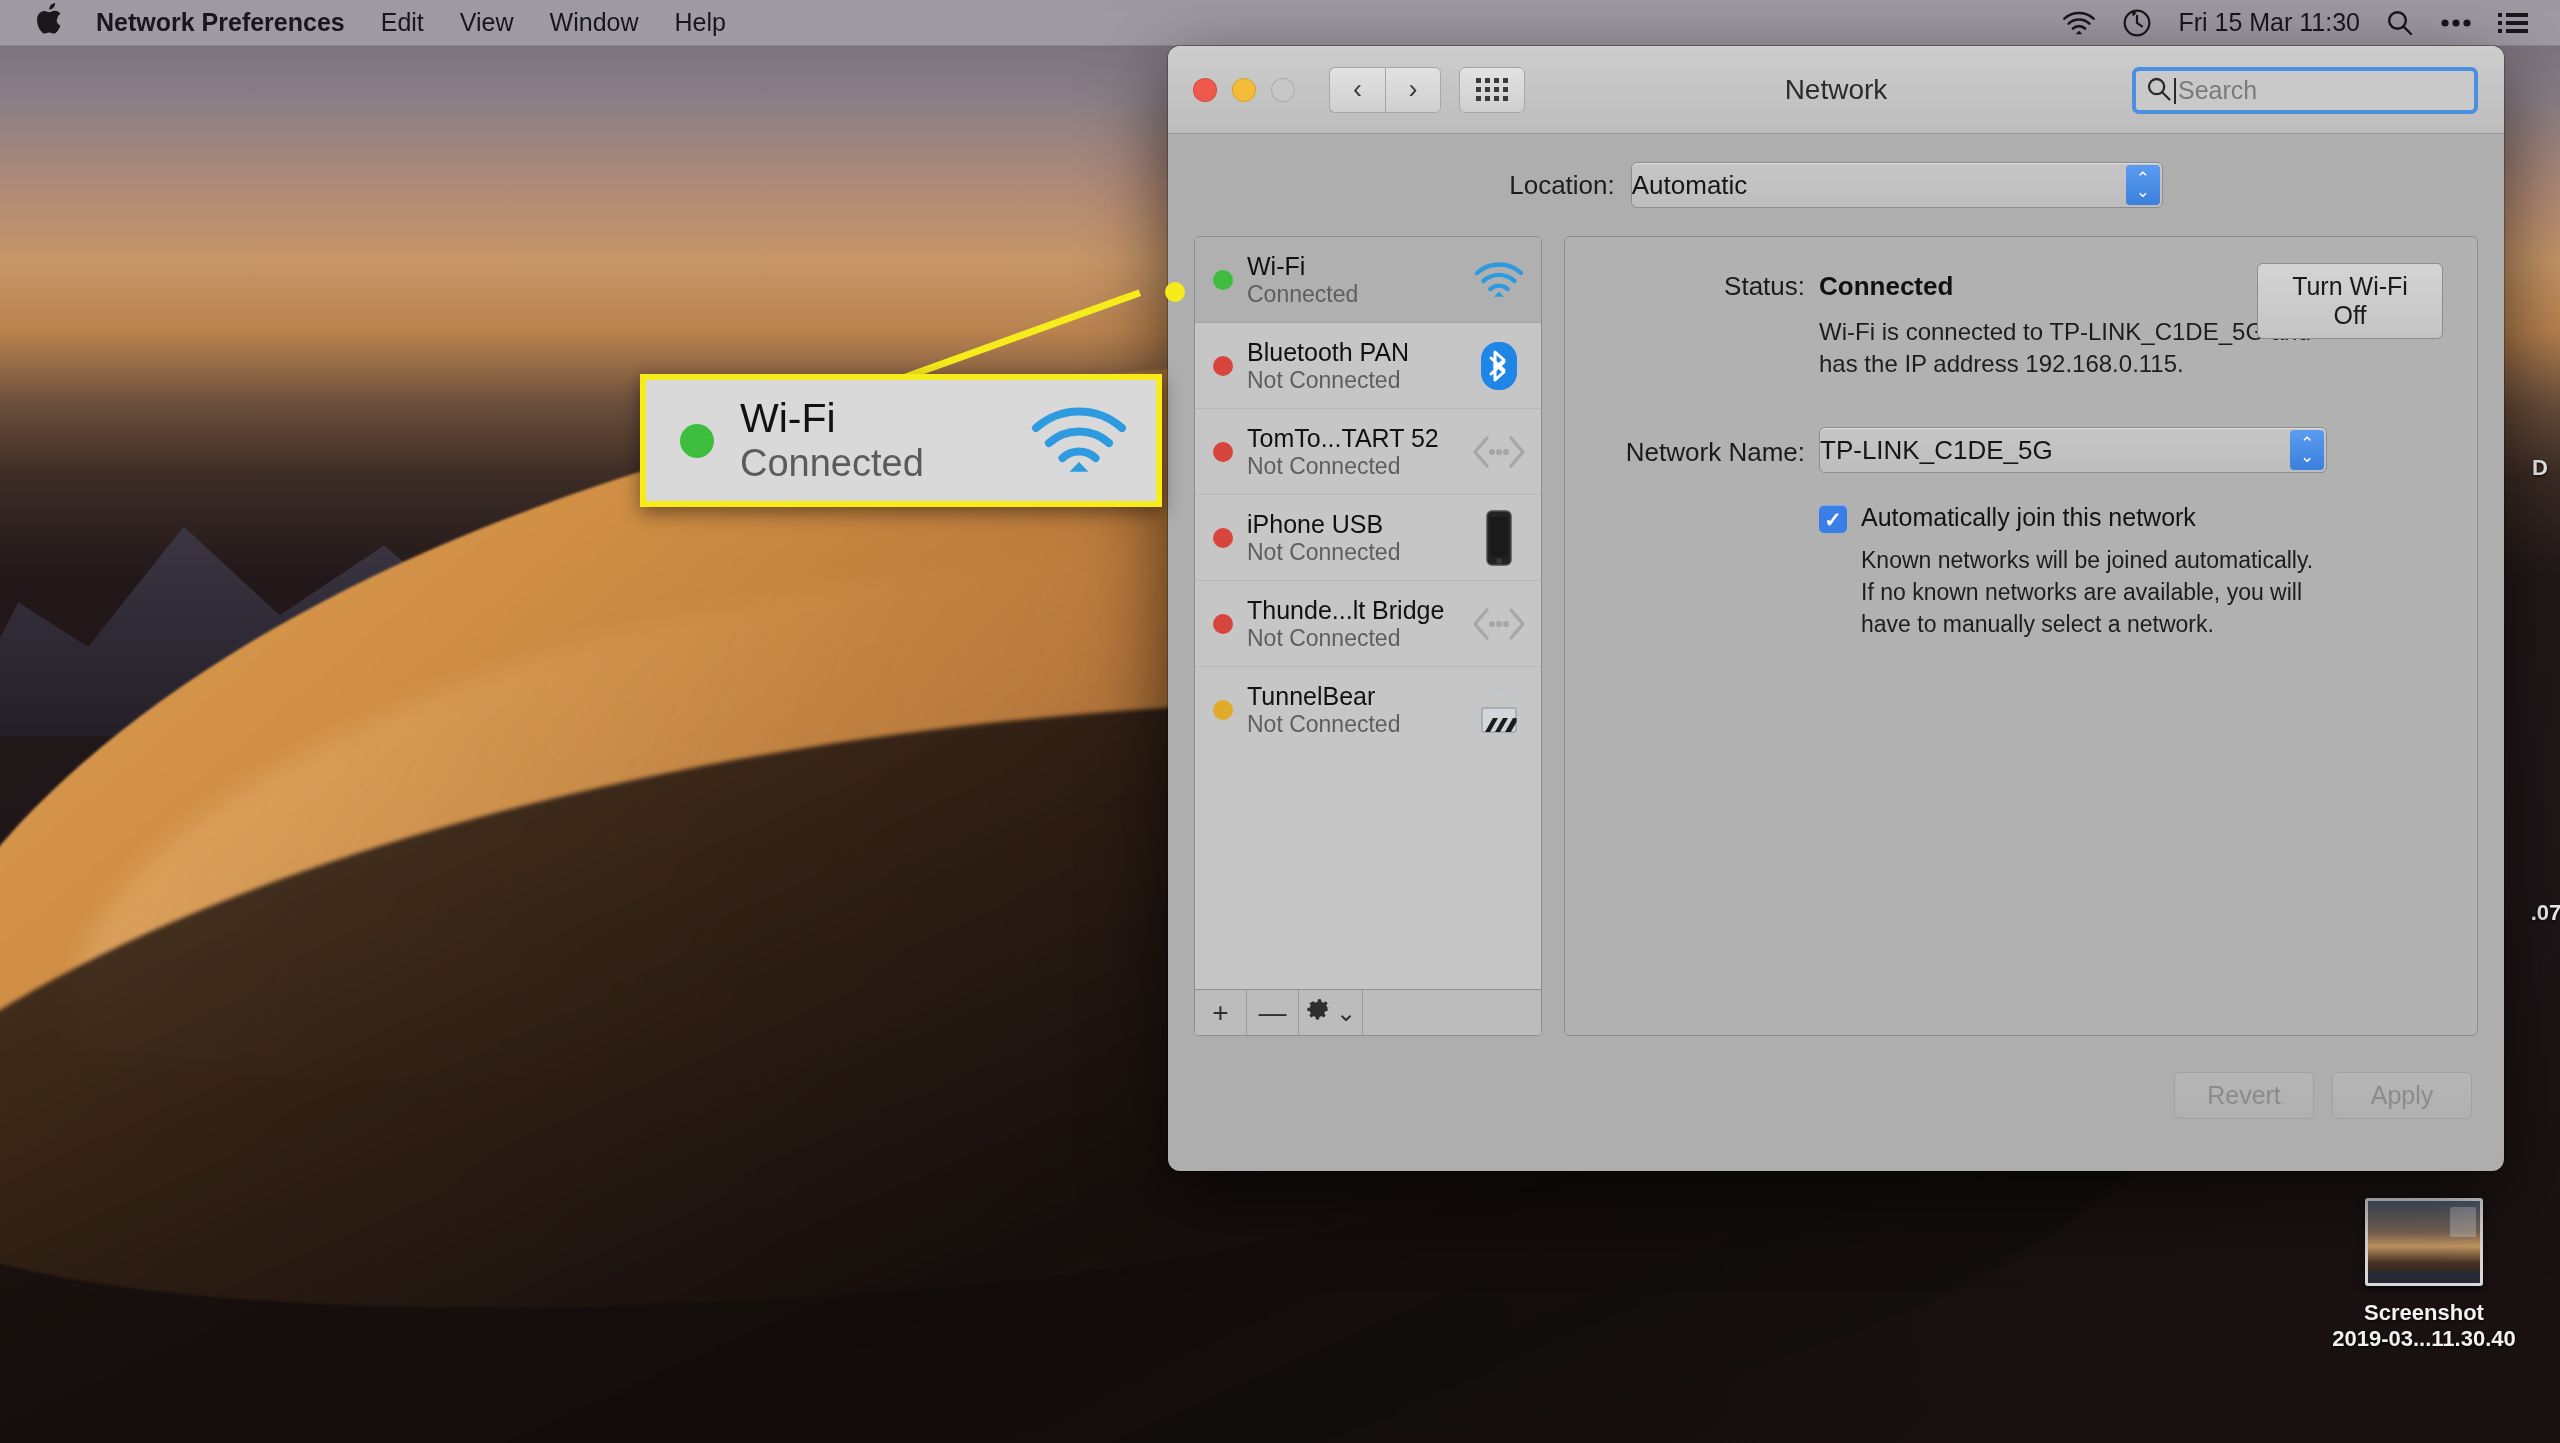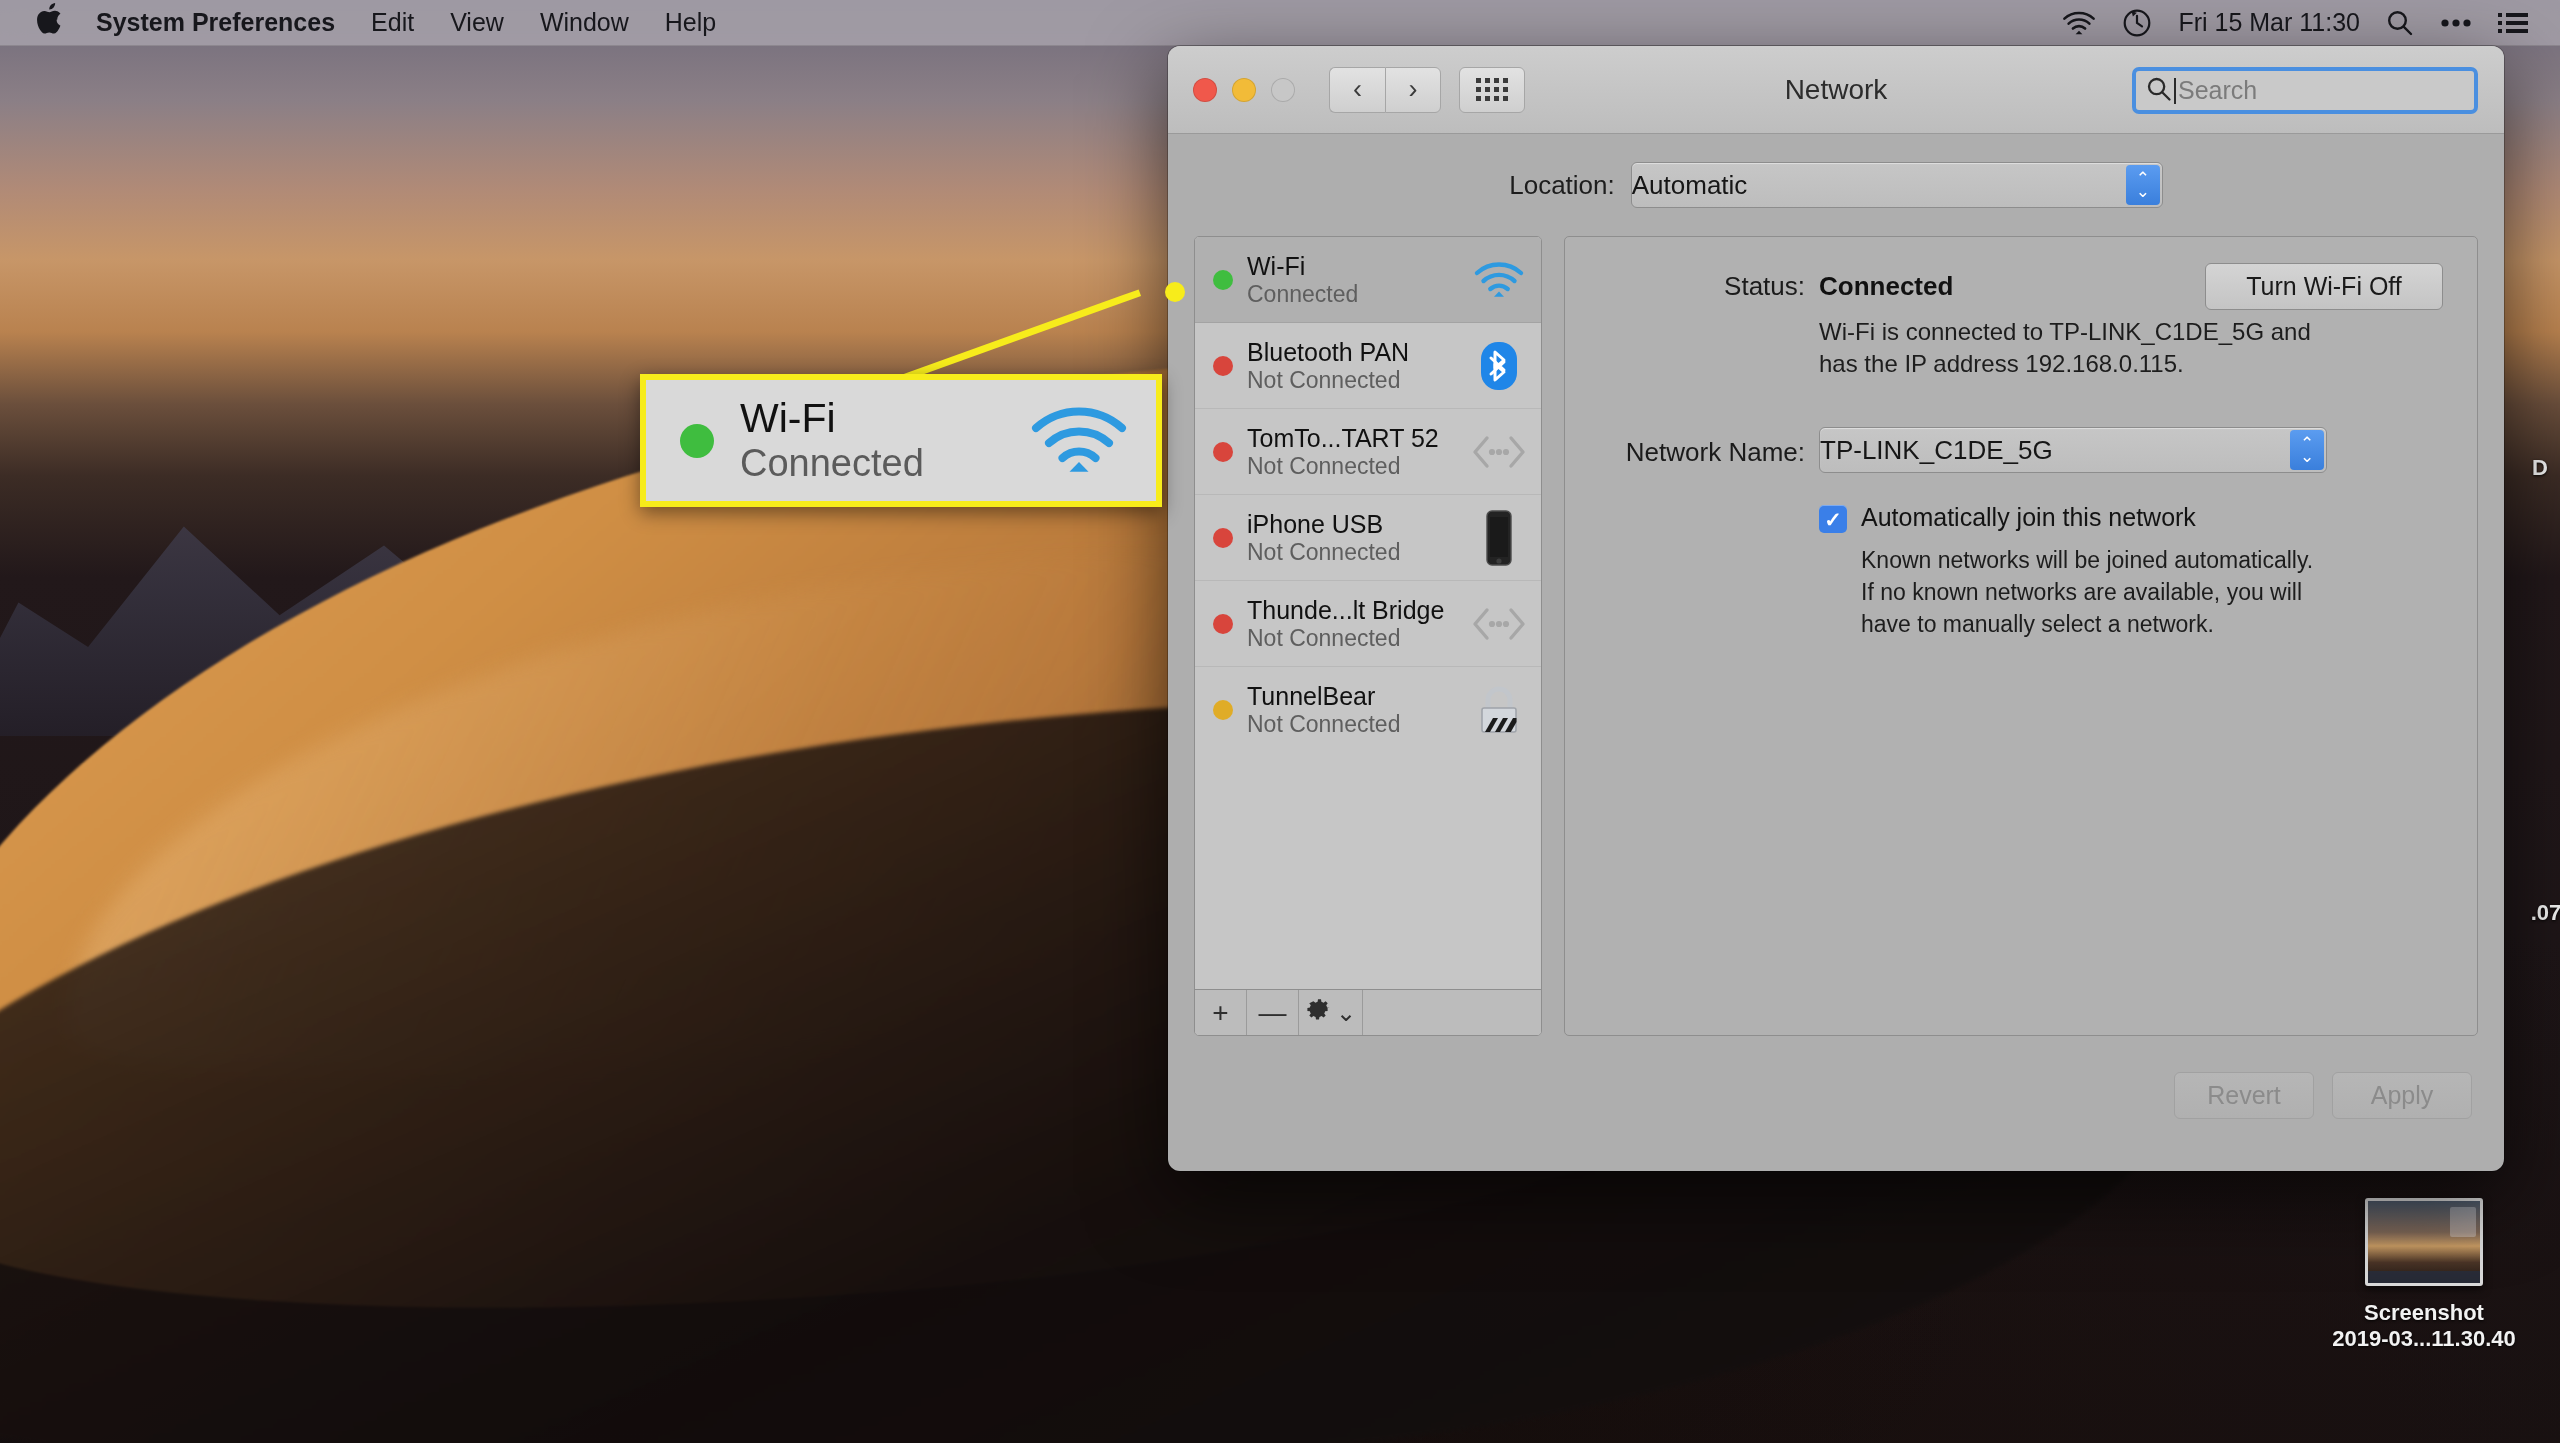--- a/index.html
+++ b/index.html
@@ -220,21 +220,21 @@
   .row { display: flex; align-items: flex-start; }
   .rlabel { width: 206px; text-align: right; font-size: 26px; color: #1b1b1b; padding-top: 4px; flex: none; }
   .status-val { font-size: 26px; font-weight: bold; color: #111; margin-left: 14px; padding-top: 4px; }
   .btn {
     background: linear-gradient(to bottom, #d4d4d4, #c4c4c4);
     border: 1px solid #8d8d8d; border-radius: 6px;
     font-size: 25px; color: #1a1a1a;
     padding: 8px 20px;
   }
   .btn.disabled { color: #8b8b8b; background: linear-gradient(to bottom,#b6b6b6,#b0b0b0); border-color: #a1a1a1; }
-  #turn-off-btn { position: absolute; right: 34px; top: 26px; width: 238px; text-align: center; }
+  #turn-off-btn { position: absolute; right: 34px; top: 26px; width: 186px; text-align: center; }
   .status-desc {
     margin-left: 220px; margin-top: 14px;
     font-size: 24px; color: #1d1d1d; line-height: 1.32; max-width: 510px;
   }
   .netname-row { margin-top: 48px; display: flex; align-items: center; }
   #netname-popup { width: 508px; margin-left: 14px; }
 
   .chk-row { display: flex; align-items: flex-start; margin-left: 220px; margin-top: 30px; }
   .chk {
     width: 28px; height: 28px; border-radius: 5px; flex: none;
@@ -320,21 +320,21 @@
     <div>Screenshot</div>
     <div>2019-03...11.30.40</div>
   </div>
 
   <div class="menubar">
     <div class="mb-apple">
       <svg width="26" height="31" viewBox="0 0 26 31">
           <path fill="#17171c" d="M21.3 16.4c0-3.7 3-5.5 3.2-5.6-1.7-2.6-4.4-2.9-5.4-3-2.3-.2-4.5 1.4-5.7 1.4-1.2 0-3-1.3-4.9-1.3-2.5 0-4.8 1.5-6.1 3.7C-.3 16.2 1.5 23 4 26.8c1.2 1.8 2.7 3.9 4.6 3.8 1.8-.1 2.5-1.2 4.7-1.2s2.8 1.2 4.7 1.1c1.9 0 3.2-1.8 4.4-3.7 1.4-2.1 1.9-4.2 2-4.3-.1 0-3.8-1.5-3.8-5.8zM17.6 4.5C18.6 3.3 19.3 1.6 19.1 0c-1.4.1-3.2 1-4.2 2.1-.9 1-1.8 2.8-1.6 4.4 1.6.1 3.2-.8 4.3-2z"></path>
         </svg>
     </div>
-    <div class="mb-item bold">System Preferences</div>
+    <div class="mb-item bold">Network Preferences</div>
     <div class="mb-item">Edit</div>
     <div class="mb-item">View</div>
     <div class="mb-item">Window</div>
     <div class="mb-item">Help</div>
 
     <div class="mb-right">
       <span class="mb-icn">
         <svg width="34" height="26" viewBox="0 0 34 26">
           <g fill="none" stroke="#17171c" stroke-width="2.6" stroke-linecap="round">
             <path d="M2.4 8.6C6.4 5 11.5 3 17 3s10.6 2 14.6 5.6"></path>

